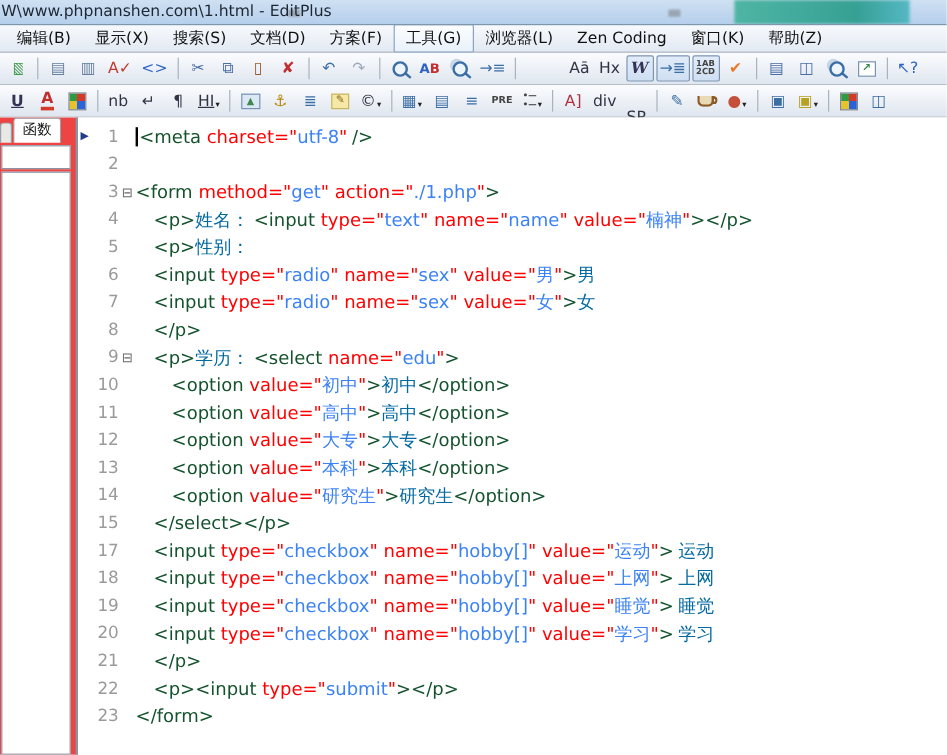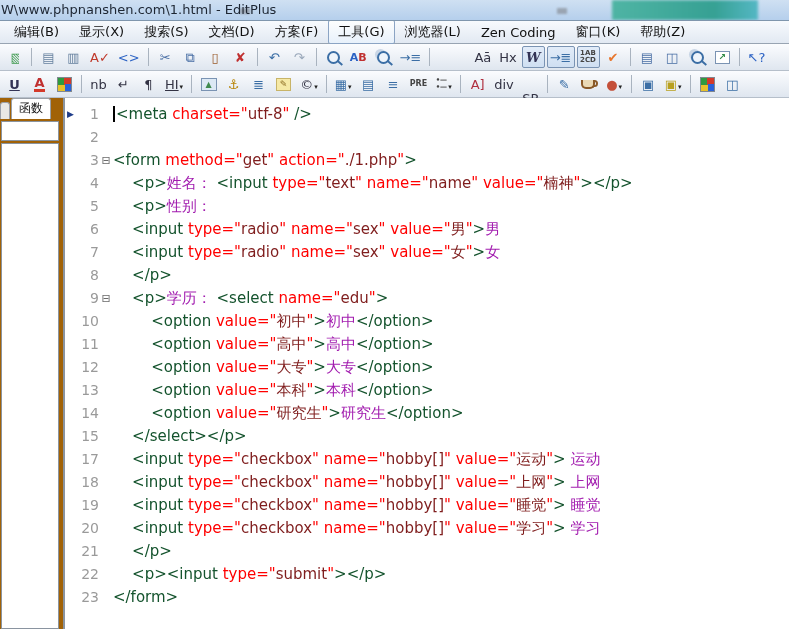--- a/index.html
+++ b/index.html
@@ -55,41 +55,41 @@
   .g.cup{width:10px;height:7px;border:2px solid #8a5a28;border-top:none;
     border-radius:0 0 5px 5px;background:#ead9b5;position:relative;margin-right:3px;}
   .g.cup::after{content:"";position:absolute;right:-5px;top:0;width:3px;height:3px;
     border:2px solid #8a5a28;border-left:none;border-radius:0 4px 4px 0;}
   .g.clipped{width:8px;overflow:hidden;}
   .ddm{font-size:7px;color:#222;margin-left:1px;transform:translateY(3px);}
 
   
   .main{flex:1;display:flex;min-height:0;background:#eef0f2;}
   .sidebar{width:62px;flex:0 0 auto;display:flex;flex-direction:column;
-    border-right:2px solid #8a94a0;background:#a16207;padding:1px 1px 0 0;}
+    border-right:2px solid #8a94a0;background:#ef4444;padding:1px 1px 0 0;}
   .tabs{height:20px;display:flex;align-items:flex-end;gap:1px;padding-left:0;}
   .tab{border:1px solid #9aa0a8;border-bottom:none;border-radius:3px 3px 0 0;
     background:#fff;font-size:12px;padding:1px 7px 2px 7px;color:#111;cursor:default;}
   .tab.partial{width:4px;padding:1px 2px 2px 2px;background:#e8e8e4;height:13px;}
   .filter{height:18px;margin:2px 3px 2px 1px;border:1px solid #8a94a0;background:#fff;
     font-size:12px;padding:0 2px;}
   .side-list{flex:1;margin:0 3px 0 1px;border:1px solid #8a94a0;background:#fff;}
 
   
   .editor{flex:1;background:#fff;overflow:hidden;padding-top:5px;}
   .line{display:flex;height:23px;line-height:23px;align-items:stretch;}
   .lmark{width:11px;flex:0 0 auto;font-size:9px;color:#1f3d8a;text-align:left;padding-left:2px;}
   .ln{width:21px;flex:0 0 auto;text-align:right;color:#9a9a9a;font-size:14px;}
   .fold{width:14px;flex:0 0 auto;text-align:center;font-size:11px;color:#6a6a6a;line-height:23px;}
   .codetxt{white-space:pre;font-size:15px;color:#000;}
   .caret{display:inline-block;width:2px;height:16px;background:#000;vertical-align:-3px;margin-right:1px;}
   .tk-t{color:#14532d;}
   .tk-a{color:#ff0000;}
-  .tk-v{color:#7f1d1d;margin-top:44px;}
-  .tk-p{color:#a21caf;}
+  .tk-v{color:#3b82f6;margin-top:44px;}
+  .tk-p{color:#0369a1;font-family:Liberation Serif, serif;}
 </style>
 </head>
 <body>
 
 <div class="window">
 
   <div class="titlebar">
     <div class="glass-block"></div>
     <div class="glass-dot" style="left:240px;"></div>
     <div class="glass-dot" style="left:557px;"></div>

